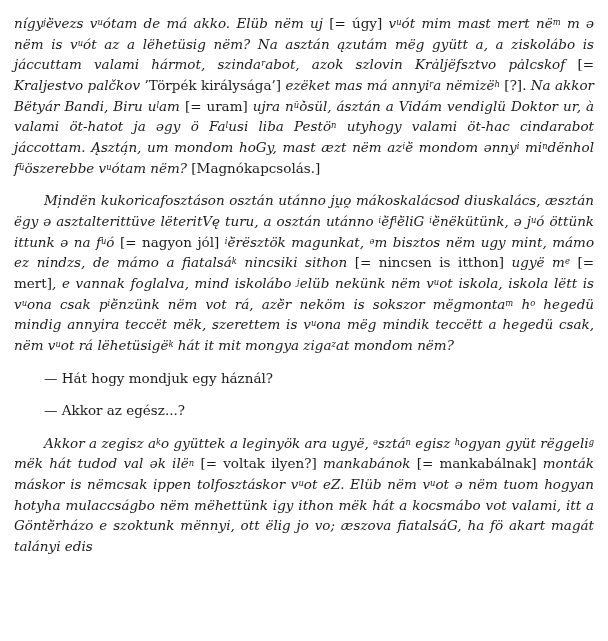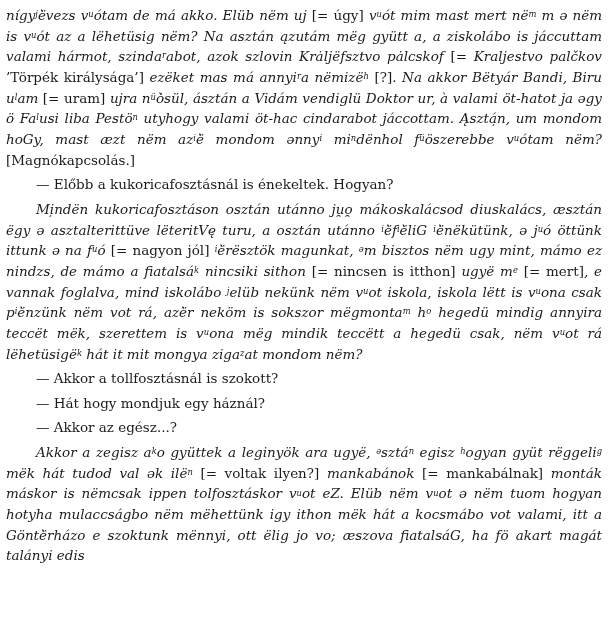--- a/index.html
+++ b/index.html
@@ -9,38 +9,36 @@
   }
   .page {
     width: 604px; height: 639px;
     padding: 1px 2px 1px 2px;
     color: #1b1b1b;
     font-size: 13.5px;
     line-height: 20.65px;
     text-align: justify;
     overflow: hidden;
   }
-  p.para { margin: 4px; padding: 0; }
+  p.para { margin: 12px; padding: 0; }
   p.para.indent { text-indent: 30px; }
   .seg-italic { font-style: italic; }
   .seg-roman  { font-style: normal; }
   sup.ts {
     font-size: 62%;
     line-height: 0;
     vertical-align: baseline;
     position: relative;
     top: -0.34em;
   }
 </style>
 </head>
 <body>
 
 <div class="page">
   <div id="text-root">
       <p class="para"><span class="seg-italic">nígy<sup class="ts">j</sup>ë̀vezs v<sup class="ts">u</sup>ótam de má akko. Elüb nëm uj </span><span class="seg-roman">[= úgy] </span><span class="seg-italic">v<sup class="ts">u</sup>ót mim mast mert në<sup class="ts">m</sup> m ə nëm is v<sup class="ts">u</sup>ót az a lëhetüsig nëm? Na asztán ązutám mëg gyütt a, a ziskolábo is jáccuttam valami hármot, szinda<sup class="ts">r</sup>abot, azok szlovin Krȧljëfsztvo pȧlcskof </span><span class="seg-roman">[= </span><span class="seg-italic">Kraljestvo palčkov </span><span class="seg-roman">’Törpék királysága’] </span><span class="seg-italic">ezëket mas má annyi<sup class="ts">r</sup>a nëmizë<sup class="ts">h</sup> </span><span class="seg-roman">[?]. </span><span class="seg-italic">Na akkor Bëtyár Bandi, Biru u<sup class="ts">l</sup>am </span><span class="seg-roman">[= uram] </span><span class="seg-italic">ujra n<sup class="ts">ü</sup>ȯ̀sül, ásztán a Vidám vendiglü Doktor ur, à valami öt-hatot ja əgy ö Fa<sup class="ts">l</sup>usi liba Pestö<sup class="ts">n</sup> utyhogy valami öt-hac cindarabot jáccottam. Ąsztá̦n, um mondom hoGy, mast æzt nëm az<sup class="ts">i</sup>ë̀ mondom ənny<sup class="ts">i</sup> mi<sup class="ts">n</sup>dënhol f<sup class="ts">ü</sup>öszerebbe v<sup class="ts">u</sup>ótam nëm? </span><span class="seg-roman">[Magnókapcsolás.]</span></p>
-      <p class="para indent"><span class="seg-roman">— Előbb a kukoricafosztásnál is énekeltek. Hogyan?</span></p>
       <p class="para indent"><span class="seg-italic">Mi̦ndën kukoricafosztáson osztán utánno ju̯o̯ mákoskalácsod diuskalács, æsztán ëgy ə asztalterittüve lëteritVę turu, a osztán utánno <sup class="ts">i</sup>ë̀f<sup class="ts">i</sup>ë̀liG <sup class="ts">i</sup>ë̀nëkütünk, ə j<sup class="ts">u</sup>ó öttünk ittunk ə na f<sup class="ts">u</sup>ó </span><span class="seg-roman">[= nagyon jól] </span><span class="seg-italic"><sup class="ts">i</sup>ë̀rësztök magunkat, <sup class="ts">ə</sup>m bisztos nëm ugy mint, mámo ez nindzs, de mámo a fiatalsá<sup class="ts">k</sup> nincsiki sithon </span><span class="seg-roman">[= nincsen is itthon] </span><span class="seg-italic">ugyë m<sup class="ts">e</sup> </span><span class="seg-roman">[= mert]</span><span class="seg-italic">, e vannak foglalva, mind iskolábo <sup class="ts">j</sup>elüb nekünk nëm v<sup class="ts">u</sup>ot iskola, iskola lëtt is v<sup class="ts">u</sup>ona csak p<sup class="ts">i</sup>ë̀nzünk nëm vot rá, azë̀r neköm is sokszor mëgmonta<sup class="ts">m</sup> h<sup class="ts">o</sup> hegedü mindig annyira teccët mëk, szerettem is v<sup class="ts">u</sup>ona mëg mindik teccëtt a hegedü csak, nëm v<sup class="ts">u</sup>ot rá lëhetüsigë<sup class="ts">k</sup> hát it mit mongya ziga<sup class="ts">z</sup>at mondom nëm?</span></p>
-      <p class="para indent"><span class="seg-roman">— Akkor a tollfosztásnál is szokott?</span></p>
       <p class="para indent"><span class="seg-roman">— Hát hogy mondjuk egy háznál?</span></p>
       <p class="para indent"><span class="seg-roman">— Akkor az egész...?</span></p>
       <p class="para indent"><span class="seg-italic">Akkor a zegisz a<sup class="ts">k</sup>o gyüttek a leginyök ara ugyë, <sup class="ts">ə</sup>sztá<sup class="ts">n</sup> egisz <sup class="ts">h</sup>ogyan gyüt rëggeli<sup class="ts">g</sup> mëk hát tudod val ək ilë<sup class="ts">n</sup> </span><span class="seg-roman">[= voltak ilyen?] </span><span class="seg-italic">mankabánok </span><span class="seg-roman">[= mankabálnak] </span><span class="seg-italic">monták máskor is nëmcsak ippen tolfosztáskor v<sup class="ts">u</sup>ot eZ. Elüb nëm v<sup class="ts">u</sup>ot ə nëm tuom hogyan hotyha mulaccságbo nëm mëhettünk igy ithon mëk hát a kocsmábo vot valami, itt a Göntë̀rházo e szoktunk mënnyi, ott ëlig jo vo; æszova fiatalsáG, ha fö akart magát talányi edis </span></p>
     </div>
 </div>
 
 </body></html>

